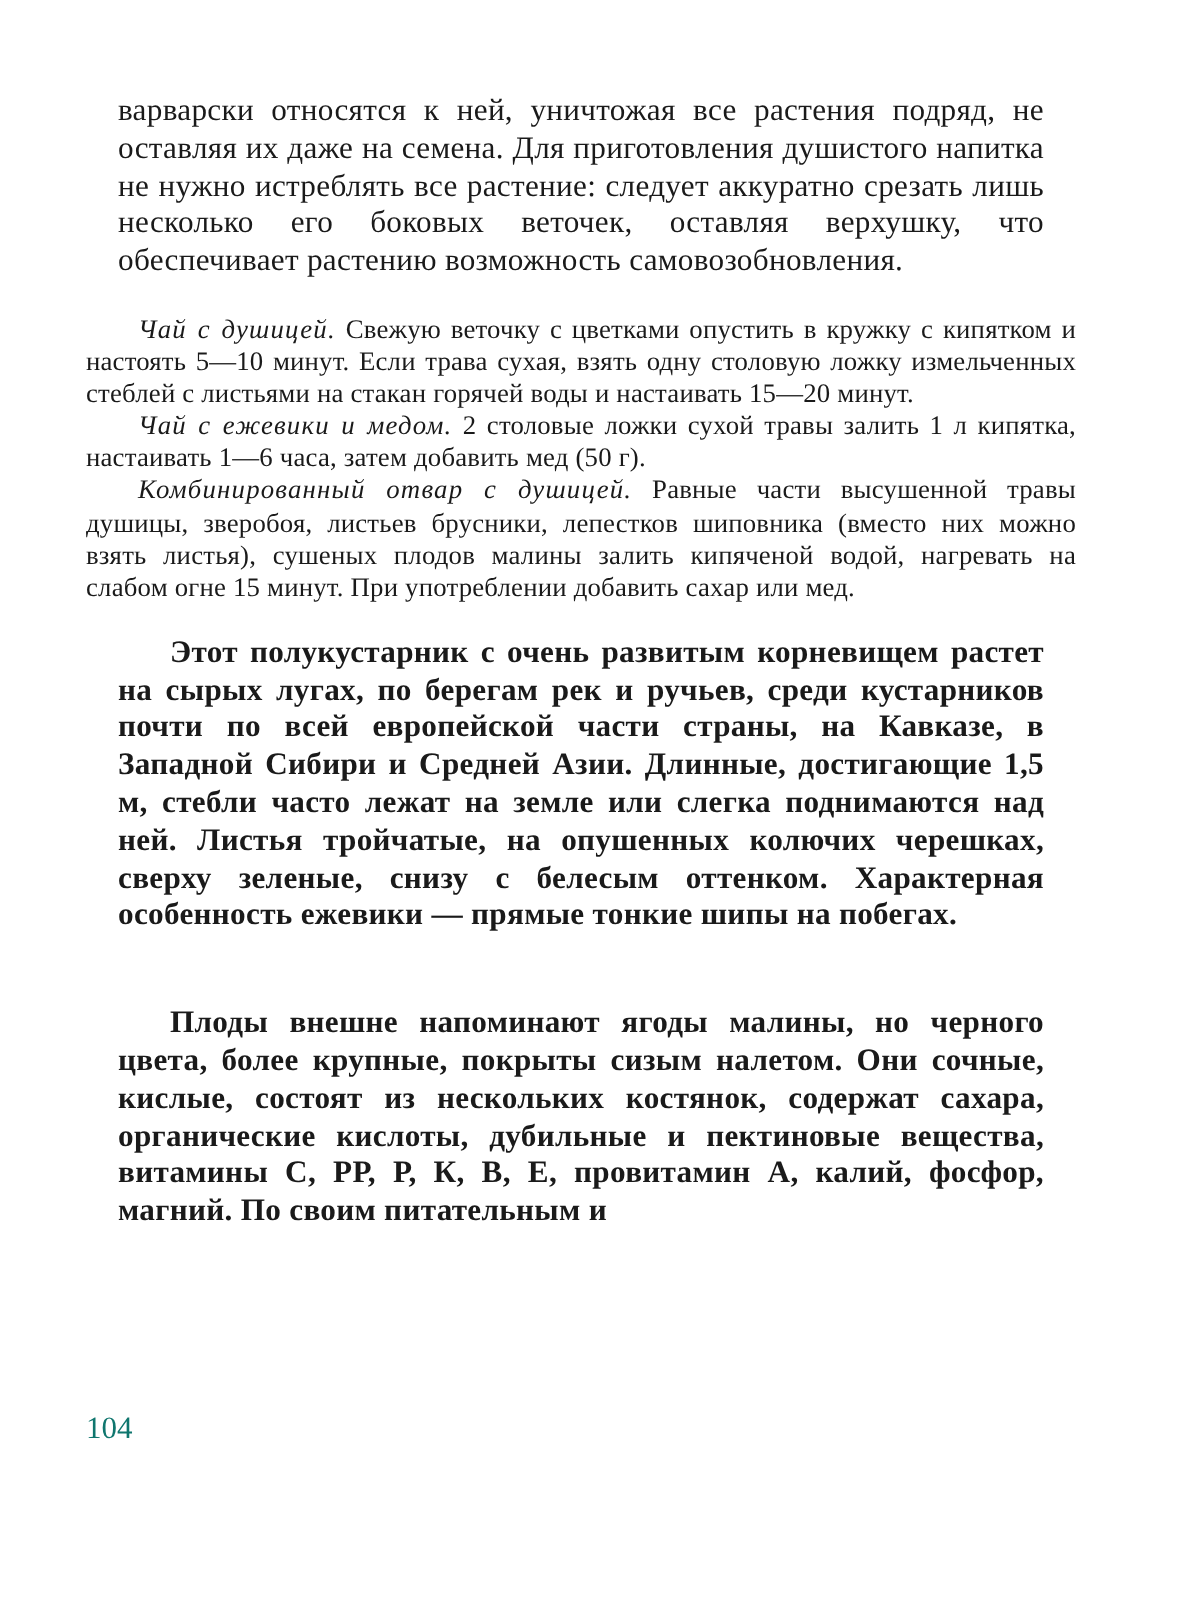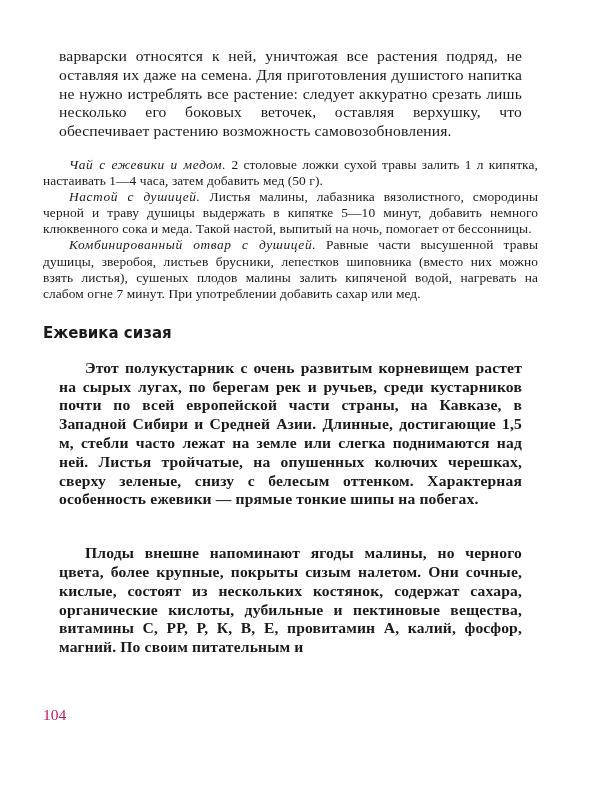--- a/index.html
+++ b/index.html
@@ -24,36 +24,35 @@
   .recipe .rtitle { font-style: italic; letter-spacing: 0.6px; }
   .heading {
     font-family: "DejaVu Sans", "Liberation Sans", sans-serif;
     font-weight: bold; font-size: 15px; margin: 22px 0 1px 0; line-height: 19px;
   }
   .section { margin-top: 0; }
   .gap { height: 3px; }
   .page-number {
     position: absolute; left: 43px; top: 706px;
     font-family: "Liberation Serif", "DejaVu Serif", serif;
-    font-size: 15.5px; color: #be185d;
+    font-size: 15.5px; color: #0f766e;
   }
 </style>
 </head>
 <body>
 
 <div class="page">
   <p class="para">варварски относятся к ней, уничтожая все растения подряд, не оставляя их даже на семена. Для приготовления душистого напитка не нужно истреблять все растение: следует аккуратно срезать лишь несколько его боковых веточек, оставляя верхушку, что обеспечивает растению возможность самовозобновления.</p>
 
   <div class="recipes">
-    <p class="recipe"><span class="rtitle">Чай с ежевики и медом.</span><span> 2 столовые ложки сухой травы залить 1 л кипятка, настаивать 1—4 часа, затем добавить мед (50 г).</span></p>
-    <p class="recipe"><span class="rtitle">Настой с душицей.</span><span> Листья малины, лабазника вязолистного, смородины черной и траву душицы выдержать в кипятке 5—10 минут, добавить немного клюквенного сока и меда. Такой настой, выпитый на ночь, помогает от бессонницы.</span></p>
-    <p class="recipe"><span class="rtitle">Комбинированный отвар с душицей.</span><span> Равные части высушенной травы душицы, зверобоя, листьев брусники, лепестков шиповника (вместо них можно взять листья), сушеных плодов малины залить кипяченой водой, нагревать на слабом огне 7 минут. При употреблении добавить сахар или мед.</span></p>
+    <p class="recipe"><span class="rtitle">Чай с душицей.</span><span> Свежую веточку с цветками опустить в кружку с кипятком и настоять 5—10 минут. Если трава сухая, взять одну столовую ложку измельченных стеблей с листьями на стакан горячей воды и настаивать 15—20 минут.</span></p>
+    <p class="recipe"><span class="rtitle">Чай с ежевики и медом.</span><span> 2 столовые ложки сухой травы залить 1 л кипятка, настаивать 1—6 часа, затем добавить мед (50 г).</span></p>
+    <p class="recipe"><span class="rtitle">Комбинированный отвар с душицей.</span><span> Равные части высушенной травы душицы, зверобоя, листьев брусники, лепестков шиповника (вместо них можно взять листья), сушеных плодов малины залить кипяченой водой, нагревать на слабом огне 15 минут. При употреблении добавить сахар или мед.</span></p>
   </div>
 
-  <div class="heading">Ежевика сизая</div>
 
   <div class="section">
     <p class="para indent">Этот полукустарник с очень развитым корневищем растет на сырых лугах, по берегам рек и ручьев, среди кустарников почти по всей европейской части страны, на Кавказе, в Западной Сибири и Средней Азии. Длинные, достигающие 1,5 м, стебли часто лежат на земле или слегка поднимаются над ней. Листья тройчатые, на опушенных колючих черешках, сверху зеленые, снизу с белесым оттенком. Характерная особенность ежевики — прямые тонкие шипы на побегах.</p>
     <div class="gap"></div>
     <p class="para indent">Плоды внешне напоминают ягоды малины, но черного цвета, более крупные, покрыты сизым налетом. Они сочные, кислые, состоят из нескольких костянок, содержат сахара, органические кислоты, дубильные и пектиновые вещества, витамины С, РР, Р, К, В, Е, провитамин А, калий, фосфор, магний. По своим питательным и</p>
   </div>
 </div>
 
 <div class="page-number">104</div>
 

